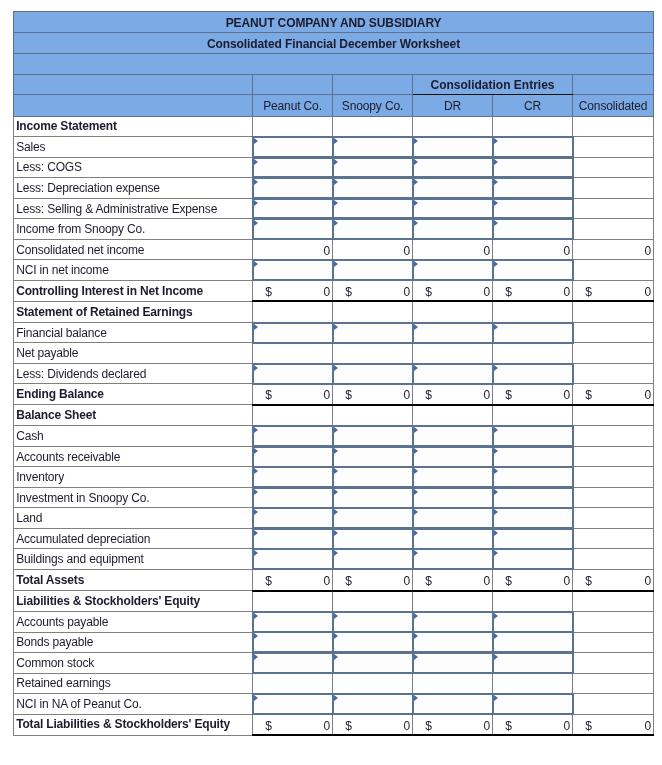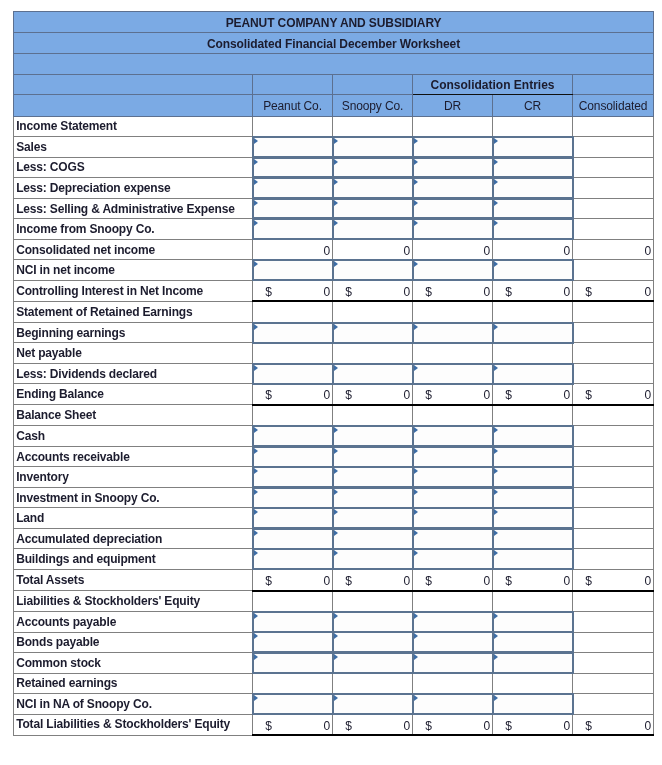--- a/index.html
+++ b/index.html
@@ -24,21 +24,21 @@
   table.grid tr.h1 td{height:20.1px;}
   table.grid tr.h2 td{height:19.8px;}
   table.grid tr.h3 td{height:19.9px;}
   table.grid tr.h4 td{height:19.1px;margin-left:45px;}
   table.grid tr.h5 td{height:20.6px;}
   table.grid tr.br td{height:19.53px;}
 
   
   span.t{position:absolute;display:block;line-height:normal;left:0;right:0;}
   span.t.ctr{text-align:center;}
-  span.t.lft{text-align:left;left:2.2px;font-weight:bold;}
+  span.t.lft{text-align:left;left:2.2px;}
   span.t.rgt{text-align:right;right:2px;left:auto;}
 
   .titlecell span.t{font-weight:bold;font-size:12px;letter-spacing:-0.1px;top:3.7px;}
   tr.h3 .titlecell span.t{top:21px;}
   .colhdr span.t{font-weight:normal;font-size:12px;letter-spacing:-0.13px;top:4px;}
   .grouphdr span.t{font-weight:bold;font-size:12px;letter-spacing:0px;top:3.1px;}
   .grouphdr{border-bottom:1.6px solid #10100f !important;}
 
   td.lbl span.t{top:2.8px;}
   td.bold span.t{font-weight:bold;}
@@ -363,21 +363,21 @@
             <span class="t lft">Statement of Retained Earnings</span>
           </td>
           <td></td>
           <td></td>
           <td></td>
           <td></td>
           <td></td>
         </tr>
 <tr class="br">
           <td class="lbl">
-            <span class="t lft">Beginning earnings</span>
+            <span class="t lft">Financial balance</span>
           </td>
           <td>
             <div class="ibox">
               <div class="bx"></div>
               <div class="tri"></div>
             </div>
           </td>
           <td>
             <div class="ibox">
               <div class="bx"></div>
@@ -813,21 +813,21 @@
             <span class="t lft">Retained earnings</span>
           </td>
           <td></td>
           <td></td>
           <td></td>
           <td></td>
           <td></td>
         </tr>
 <tr class="br">
           <td class="lbl">
-            <span class="t lft">NCI in NA of Snoopy Co.</span>
+            <span class="t lft">NCI in NA of Peanut Co.</span>
           </td>
           <td>
             <div class="ibox">
               <div class="bx"></div>
               <div class="tri"></div>
             </div>
           </td>
           <td>
             <div class="ibox">
               <div class="bx"></div>

